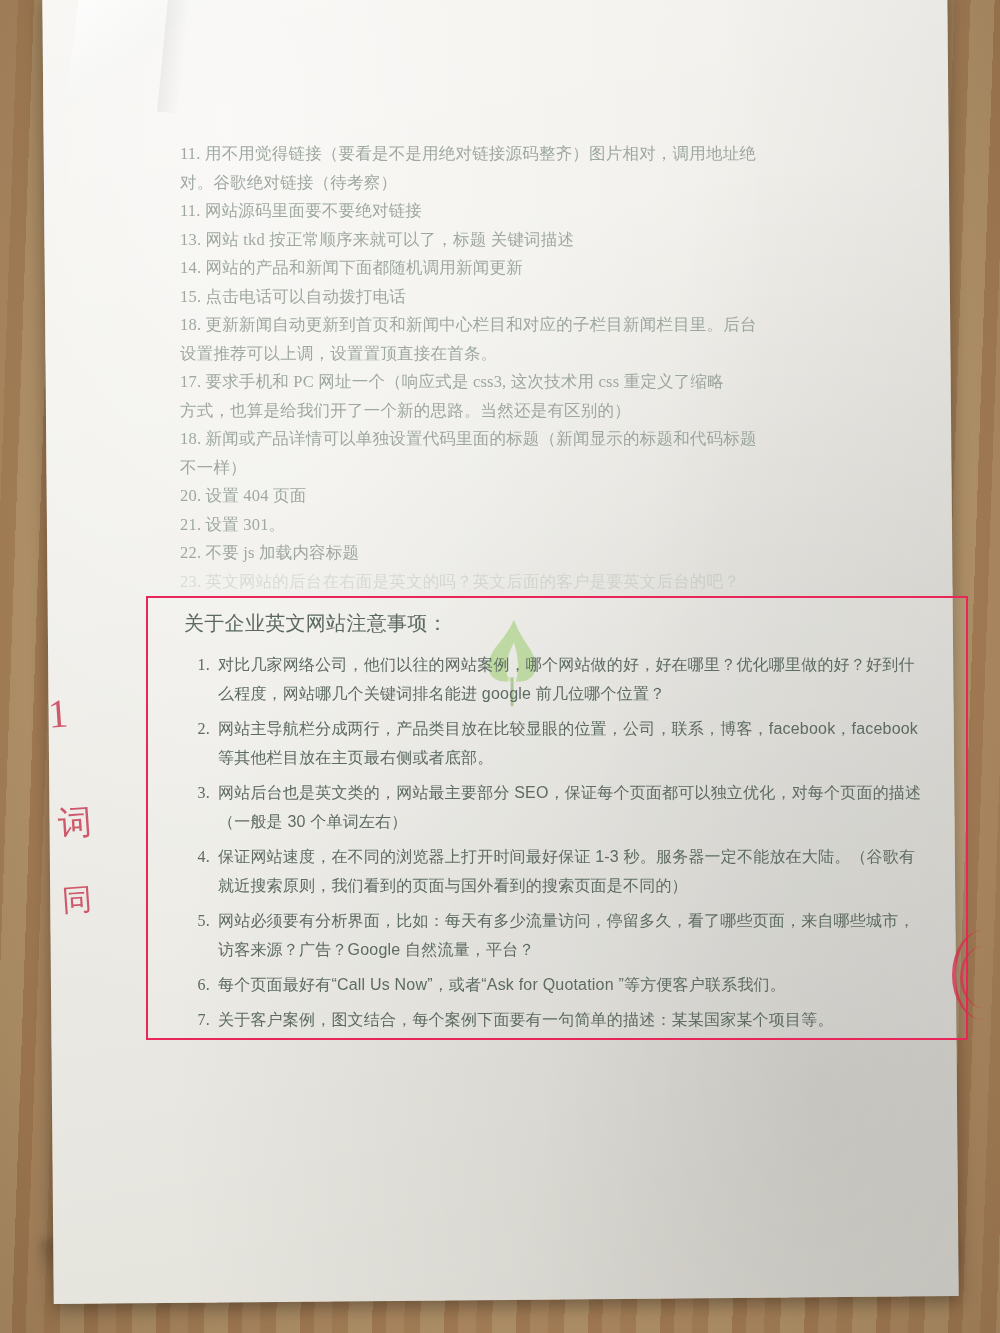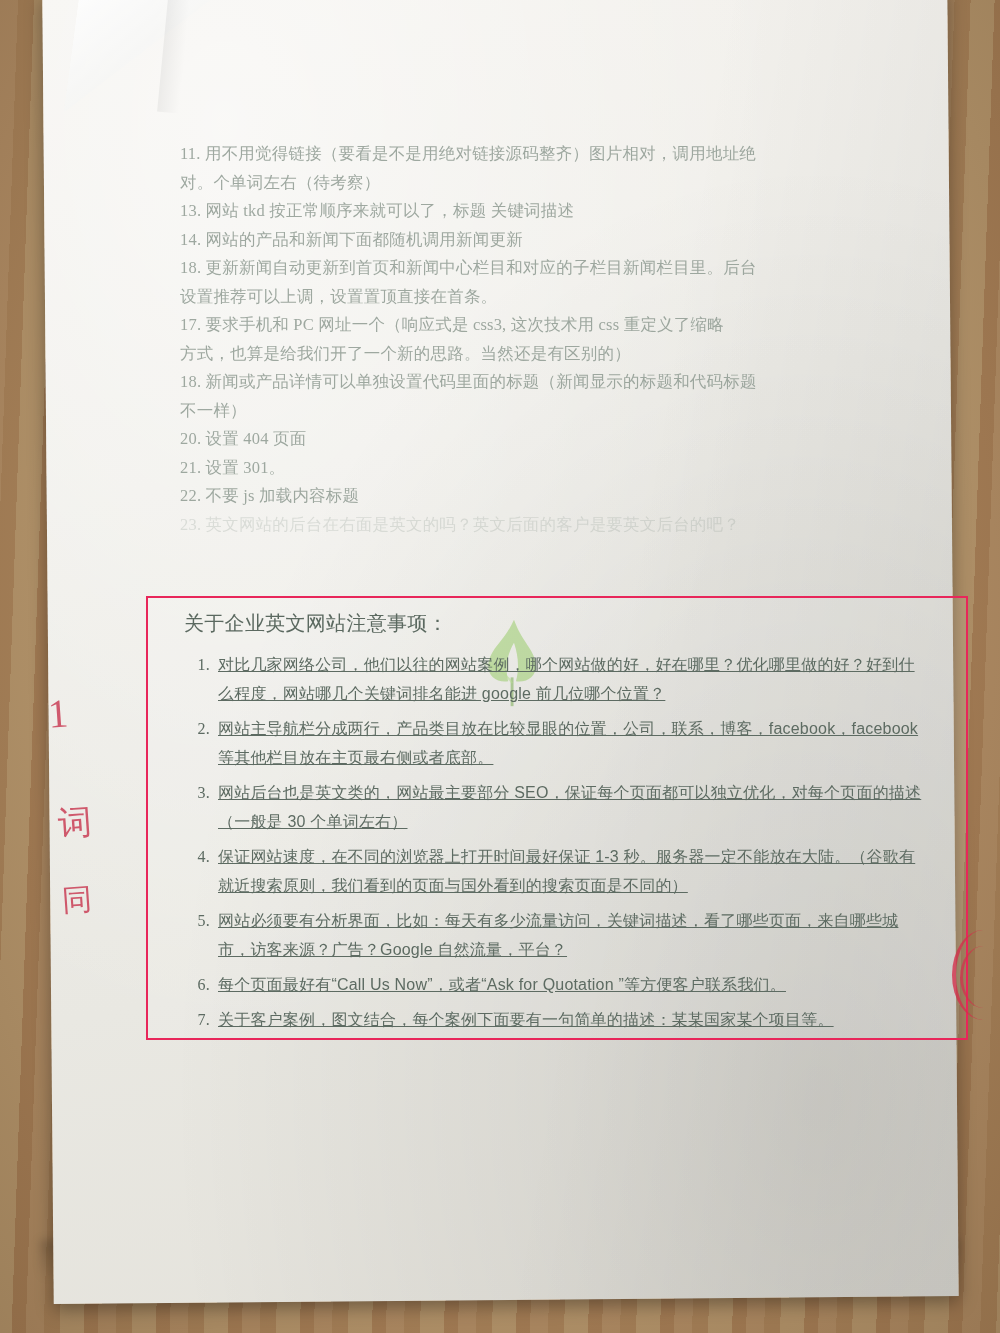--- a/index.html
+++ b/index.html
@@ -130,21 +130,20 @@
     counter-reset: note;
   }
   ol.notes li {
     position: relative;
     padding-left: 34px;
     margin-bottom: 6px;
     font-size: 16px;
     line-height: 29px;
     color: #5d6b62;
     letter-spacing: 0.2px;
-    text-decoration: underline;
   }
   ol.notes li::before {
     counter-increment: note;
     content: counter(note) ".";
     position: absolute;
     left: 2px;
     top: 0;
     width: 24px;
     text-align: right;
     font-family: "Liberation Serif", serif;
@@ -221,23 +220,25 @@
   <div class="paper-bottom-shadow"></div>
   <div class="undersheet"></div>
 
   <div class="paper">
     <div class="fold"></div>
     <div class="fold-edge"></div>
   </div>
 
   <div class="faint-block">
     <p>11. 用不用觉得链接（要看是不是用绝对链接源码整齐）图片相对，调用地址绝</p>
-    <p>对。个单词左右（待考察）</p>
+    <p>对。谷歌绝对链接（待考察）</p>
+    <p>11. 网站源码里面要不要绝对链接</p>
     <p>13. 网站 tkd 按正常顺序来就可以了，标题 关键词描述</p>
     <p>14. 网站的产品和新闻下面都随机调用新闻更新</p>
+    <p>15. 点击电话可以自动拨打电话</p>
     <p>18. 更新新闻自动更新到首页和新闻中心栏目和对应的子栏目新闻栏目里。后台</p>
     <p>设置推荐可以上调，设置置顶直接在首条。</p>
     <p>17. 要求手机和 PC 网址一个（响应式是 css3, 这次技术用 css 重定义了缩略</p>
     <p>方式，也算是给我们开了一个新的思路。当然还是有区别的）</p>
     <p>18. 新闻或产品详情可以单独设置代码里面的标题（新闻显示的标题和代码标题</p>
     <p>不一样）</p>
     <p>20. 设置 404 页面</p>
     <p>21. 设置 301。</p>
     <p>22. 不要 js 加载内容标题</p>
     <p class="faint-fading">23. 英文网站的后台在右面是英文的吗？英文后面的客户是要英文后台的吧？</p>
@@ -257,18 +258,18 @@
   <div class="hand-arc"></div>
   <div class="hand-arc2"></div>
 
   <div class="content">
     <div class="content-heading">关于企业英文网站注意事项：</div>
     <ol class="notes">
       <li>对比几家网络公司，他们以往的网站案例，哪个网站做的好，好在哪里？优化哪里做的好？好到什么程度，网站哪几个关键词排名能进 google 前几位哪个位置？</li>
       <li>网站主导航栏分成两行，产品类目放在比较显眼的位置，公司，联系，博客，facebook，facebook 等其他栏目放在主页最右侧或者底部。</li>
       <li>网站后台也是英文类的，网站最主要部分 SEO，保证每个页面都可以独立优化，对每个页面的描述（一般是 30 个单词左右）</li>
       <li>保证网站速度，在不同的浏览器上打开时间最好保证 1-3 秒。服务器一定不能放在大陆。（谷歌有就近搜索原则，我们看到的页面与国外看到的搜索页面是不同的）</li>
-      <li>网站必须要有分析界面，比如：每天有多少流量访问，关键词描述，看了哪些页面，来自哪些城市，访客来源？广告？Google 自然流量，平台？</li>
+      <li>网站必须要有分析界面，比如：每天有多少流量访问，停留多久，看了哪些页面，来自哪些城市，访客来源？广告？Google 自然流量，平台？</li>
       <li>每个页面最好有“Call Us Now”，或者“Ask for Quotation ”等方便客户联系我们。</li>
       <li>关于客户案例，图文结合，每个案例下面要有一句简单的描述：某某国家某个项目等。</li>
     </ol>
   </div>
 </div>
 
 </body></html>

